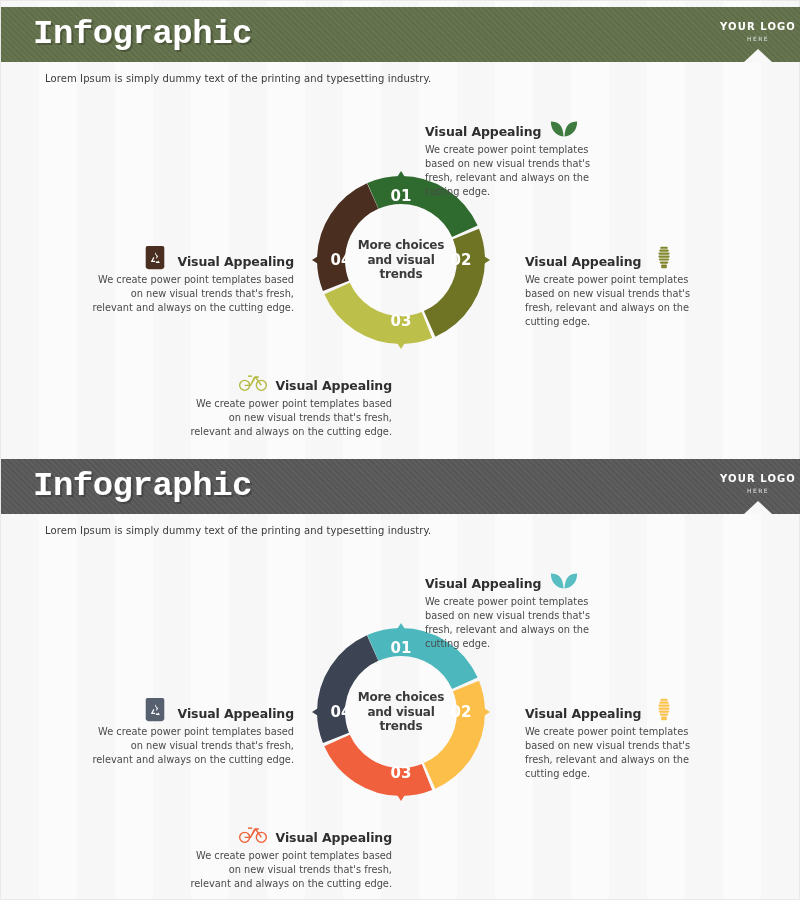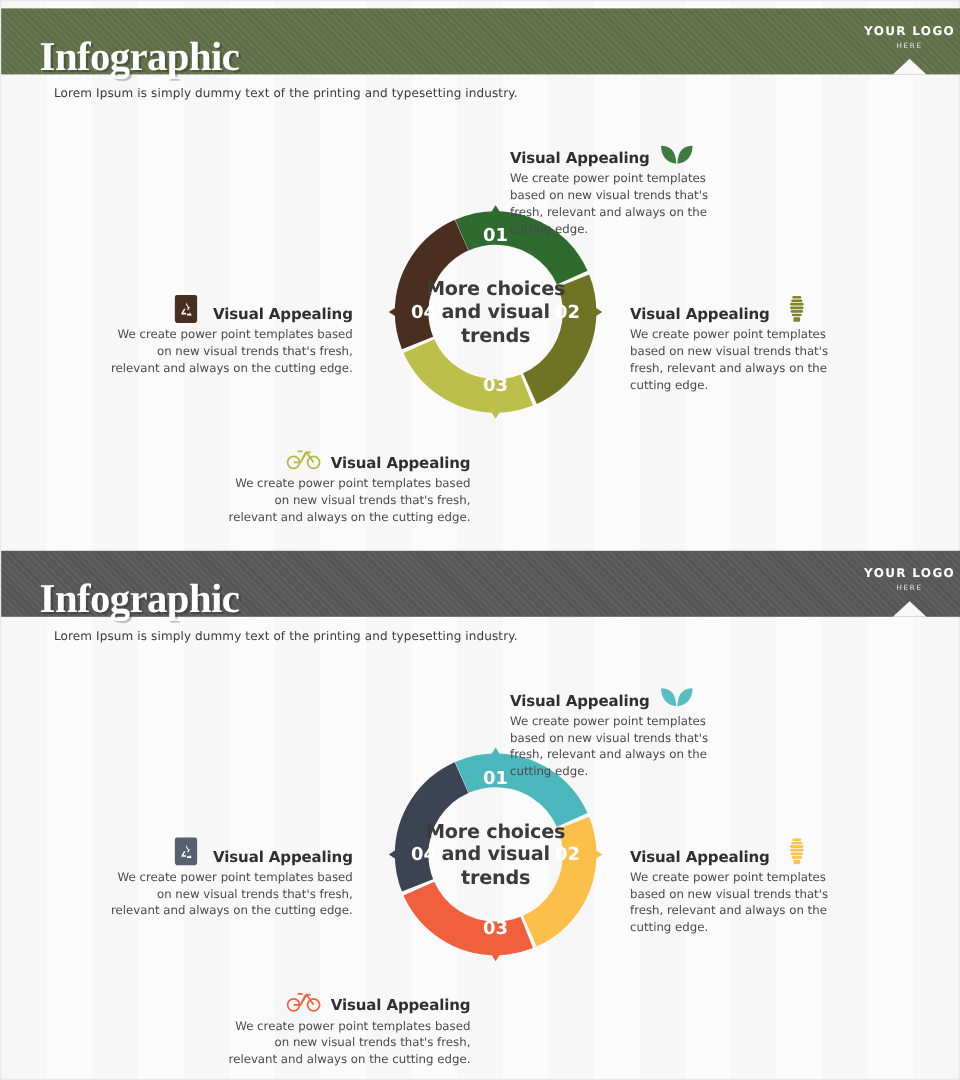--- a/index.html
+++ b/index.html
@@ -50,27 +50,27 @@
       repeating-linear-gradient(45deg, rgba(255,255,255,.035) 0 2px, rgba(0,0,0,.025) 2px 4px);
   }
   .header-band.gray {
     background-color: #585858;
     background-image:
       repeating-linear-gradient(45deg, rgba(255,255,255,.035) 0 2px, rgba(0,0,0,.025) 2px 4px);
   }
   .header-title {
     position: absolute;
     left: 32px;
-    top: 22px;
+    top: 8px;
     font-size: 34px;
     font-weight: bold;
     color: #ffffff;
     letter-spacing: -0.5px;
     text-shadow: 2px 2px 0 rgba(0,0,0,0.22);
-    font-family: Liberation Serif, serif;
+    font-family: Liberation Mono, monospace;
   }
 
   
   .logo-block {
     position: absolute;
     right: 0px;
     top: 0px;
     width: 86px;
     height: 55px;
     text-align: center;
@@ -106,39 +106,39 @@
     top: 66px;
     font-size: 10px;
     color: #3a3a3a;
     letter-spacing: 0.1px;
     margin-left: 12px;
   }
 
   
   .donut-wrap {
     position: absolute;
-    left: 323px;
+    left: 311px;
     top: 164px;
     width: 178px;
     height: 178px;
   }
   .donut-svg { display: block; }
 
   .donut-center {
     position: absolute;
     left: 0; top: 0;
     width: 178px; height: 178px;
     display: flex;
     align-items: center;
     justify-content: center;
     pointer-events: none;
   }
   .donut-center-text {
     text-align: center;
-    font-size: 16px;
+    font-size: 12px;
     font-weight: bold;
     line-height: 1.22;
     color: #3b3b3b;
     letter-spacing: -0.2px;
   }
 
   
   .callout { position: absolute; width: 200px; }
   .callout .ttl {
     font-size: 12.5px;

